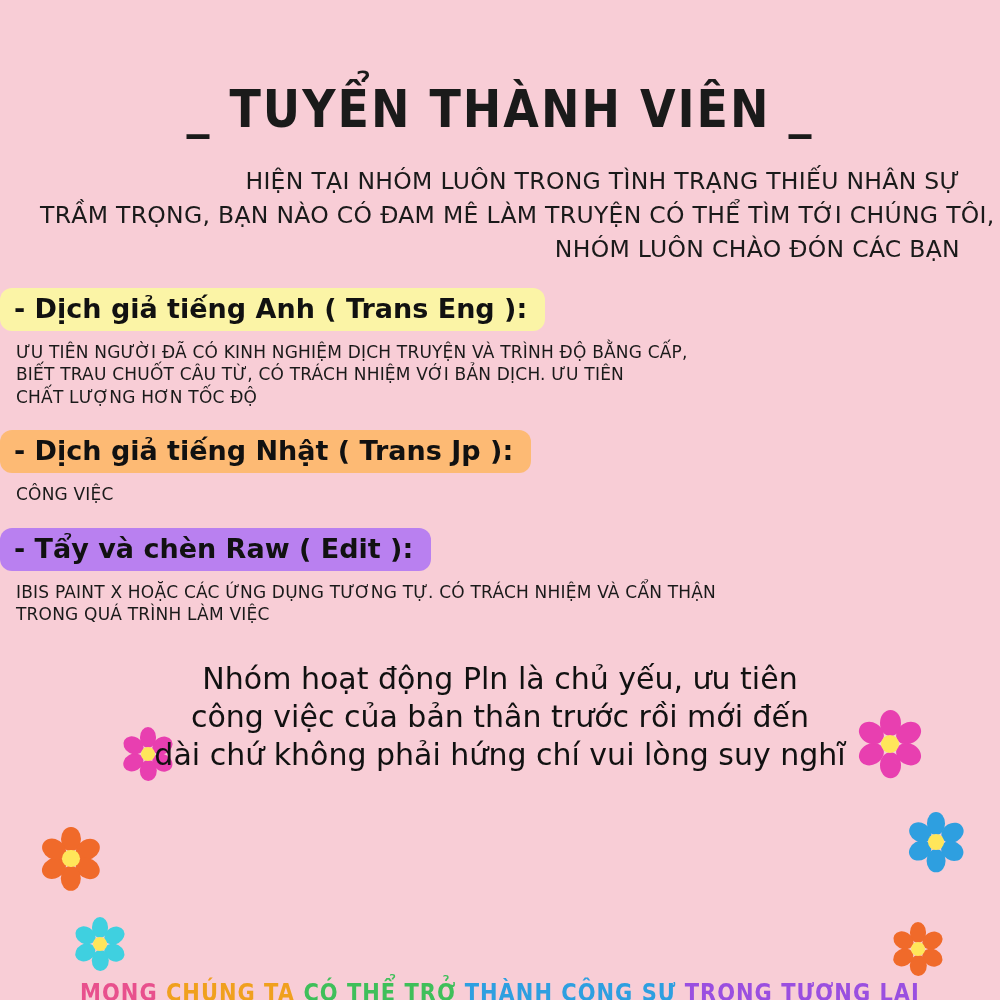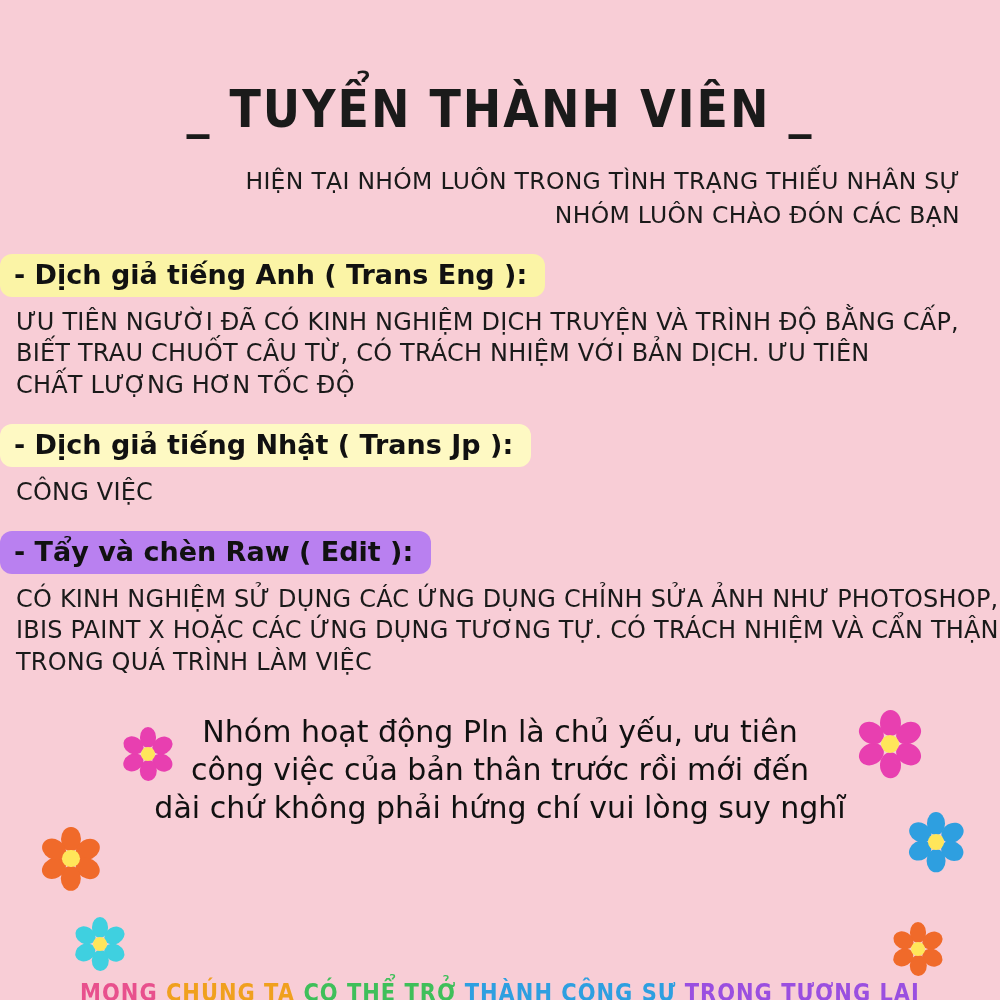--- a/index.html
+++ b/index.html
@@ -52,25 +52,25 @@
   .sec-heading {
     display: inline-block;
     font-size: 27px;
     font-weight: bold;
     color: #111;
     padding: 5px 18px 7px 14px;
     border-radius: 12px;
     line-height: 1.15;
   }
   .sec-heading.eng { background: #fbf4a6; }
-  .sec-heading.jp  { background: #fef9c3; }
+  .sec-heading.jp  { background: #fdba74; }
   .sec-heading.edit{ background: #b980f0; }
 
   .sec-body {
-    font-size: 24px;
+    font-size: 17px;
     line-height: 1.32;
     color: #1a1a1a;
     margin-top: 10px;
     padding-left: 16px;
     padding-right: 24px;
     text-transform: uppercase;
     letter-spacing: 0.2px;
   }
   .sec-body div { white-space: nowrap; }
 
@@ -175,20 +175,21 @@
         <div class="petal" style="width: 16.8px; height: 21px; background: rgb(240, 106, 42); left: 5.05077px; top: 25.9px; transform: rotate(240deg);"></div>
         <div class="petal" style="width: 16.8px; height: 21px; background: rgb(240, 106, 42); left: 5.05077px; top: 9.1px; transform: rotate(300deg);"></div>
         <div class="petal" style="width: 14.56px; height: 14.56px; background: rgb(255, 230, 90); left: 20.72px; top: 20.72px;"></div>
       </div>
     </div>
 
   <h1 class="title">_ TUYỂN THÀNH VIÊN _</h1>
 
   <div class="intro">
     <div>HIỆN TẠI NHÓM LUÔN TRONG TÌNH TRẠNG THIẾU NHÂN SỰ</div>
+    <div>TRẦM TRỌNG, BẠN NÀO CÓ ĐAM MÊ LÀM TRUYỆN CÓ THỂ TÌM TỚI CHÚNG TÔI,</div>
     <div>NHÓM LUÔN CHÀO ĐÓN CÁC BẠN</div>
   </div>
 
   <div class="section">
     <div class="sec-heading eng">- Dịch giả tiếng Anh ( Trans Eng ):</div>
     <div class="sec-body">
       <div>ƯU TIÊN NGƯỜI ĐÃ CÓ KINH NGHIỆM DỊCH TRUYỆN VÀ TRÌNH ĐỘ BẰNG CẤP,</div>
       <div>BIẾT TRAU CHUỐT CÂU TỪ, CÓ TRÁCH NHIỆM VỚI BẢN DỊCH. ƯU TIÊN</div>
       <div>CHẤT LƯỢNG HƠN TỐC ĐỘ</div>
     </div>
@@ -197,21 +198,20 @@
   <div class="section">
     <div class="sec-heading jp">- Dịch giả tiếng Nhật ( Trans Jp ):</div>
     <div class="sec-body">
       <div>CÔNG VIỆC</div>
     </div>
   </div>
 
   <div class="section">
     <div class="sec-heading edit">- Tẩy và chèn Raw ( Edit ):</div>
     <div class="sec-body">
-      <div>CÓ KINH NGHIỆM SỬ DỤNG CÁC ỨNG DỤNG CHỈNH SỬA ẢNH NHƯ PHOTOSHOP,</div>
       <div>IBIS PAINT X HOẶC CÁC ỨNG DỤNG TƯƠNG TỰ. CÓ TRÁCH NHIỆM VÀ CẨN THẬN</div>
       <div>TRONG QUÁ TRÌNH LÀM VIỆC</div>
     </div>
   </div>
 
   <div class="closing">
     <div>Nhóm hoạt động Pln là chủ yếu, ưu tiên</div>
     <div>công việc của bản thân trước rồi mới đến</div>
     <div>dài chứ không phải hứng chí vui lòng suy nghĩ</div>
   </div>

